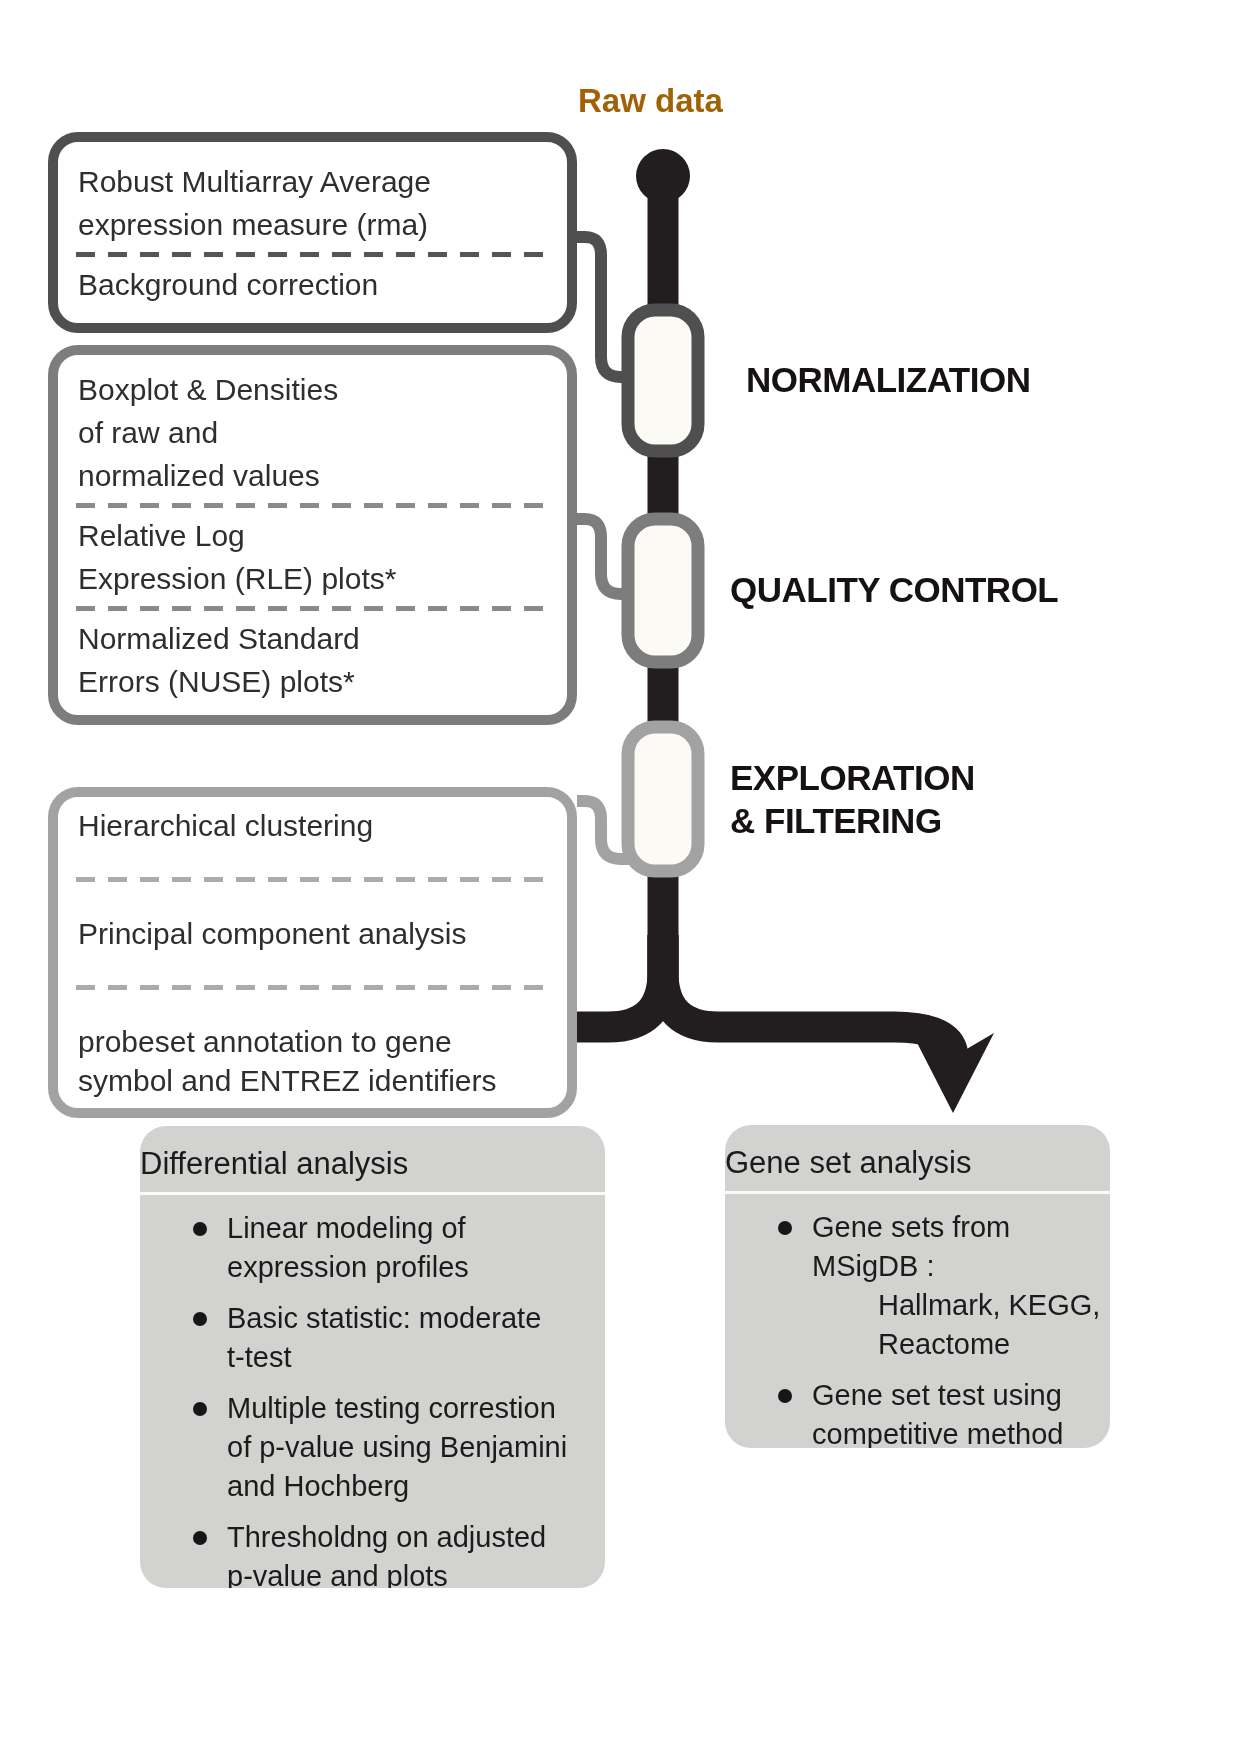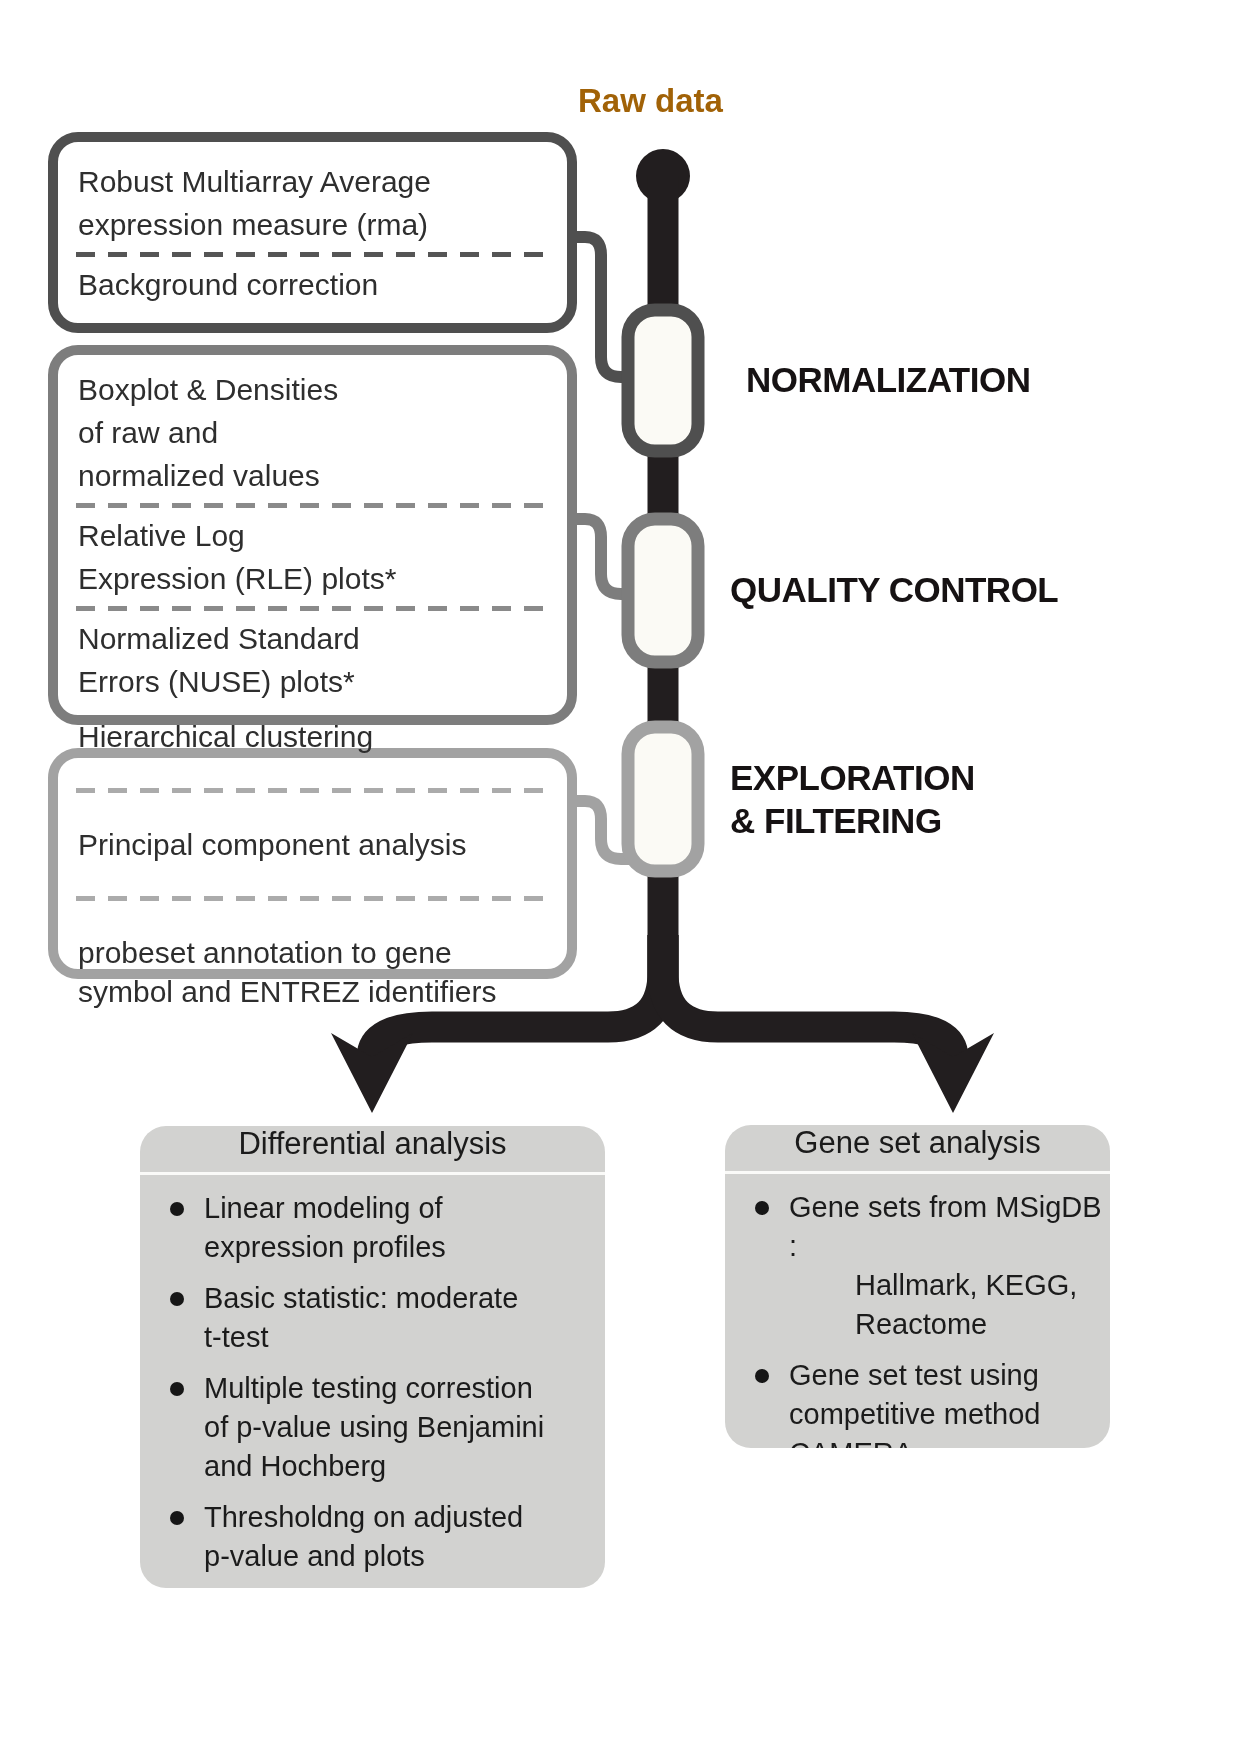--- a/index.html
+++ b/index.html
@@ -11,21 +11,21 @@
 
   
   .step-box{
     position:absolute;left:48px;width:529px;background:#ffffff;
     border-radius:30px;box-sizing:border-box;padding:12px 14px;
     display:flex;flex-direction:column;justify-content:center;
     z-index:2;color:#2e2e2e;font-size:30px;line-height:43px;
   }
   .box-1{top:132px;height:201px;border:10px solid #4f4f4f;}
   .box-2{top:345px;height:380px;border:10px solid #7d7d7d;}
-  .box-3{top:748px;height:231px;border:10px solid #a2a2a2;line-height:39px;gap:24px;}
+  .box-3{top:787px;height:331px;border:10px solid #a2a2a2;line-height:39px;gap:24px;}
   .step-section{padding:6px 6px;}
   .box-3 .step-section{padding:8px 6px;}
   .dash-divider{height:5px;margin:0 4px;flex:none;}
   .dash-dark{background:repeating-linear-gradient(90deg,#555 0 19px,transparent 19px 32px);}
   .dash-mid{background:repeating-linear-gradient(90deg,#8a8a8a 0 19px,transparent 19px 32px);}
   .dash-light{background:repeating-linear-gradient(90deg,#ababab 0 19px,transparent 19px 32px);}
   .line{display:block;}
 
   
   .raw-data{
@@ -41,24 +41,24 @@
   .stage-3{top:756px;}
 
   
   .card{
     position:absolute;background:#d2d2d0;border-radius:26px;overflow:hidden;
     z-index:2;color:#1b1b1b;
   }
   .card-left{left:140px;top:1126px;width:465px;height:462px;}
   .card-right{left:725px;top:1125px;width:385px;height:323px;}
   .card-title{
-    text-align:center;font-size:31px;padding:0 0 10px;
+    text-align:left;font-size:31px;padding:20px 0 10px;
     border-bottom:3px solid #fafaf8;
   }
-  .card-body{padding:14px 8px 0 30px;}
+  .card-body{padding:14px 8px 0 30px;margin-left:23px;}
   .bullet{display:flex;margin-bottom:12px;}
   .bullet-dot{
     width:14px;height:14px;border-radius:50%;background:#161616;
     margin:13px 20px 0 0;flex:none;
   }
   .blines{font-size:29px;line-height:39px;}
   .indent{padding-left:66px;}
 </style>
 </head>
 <body>

